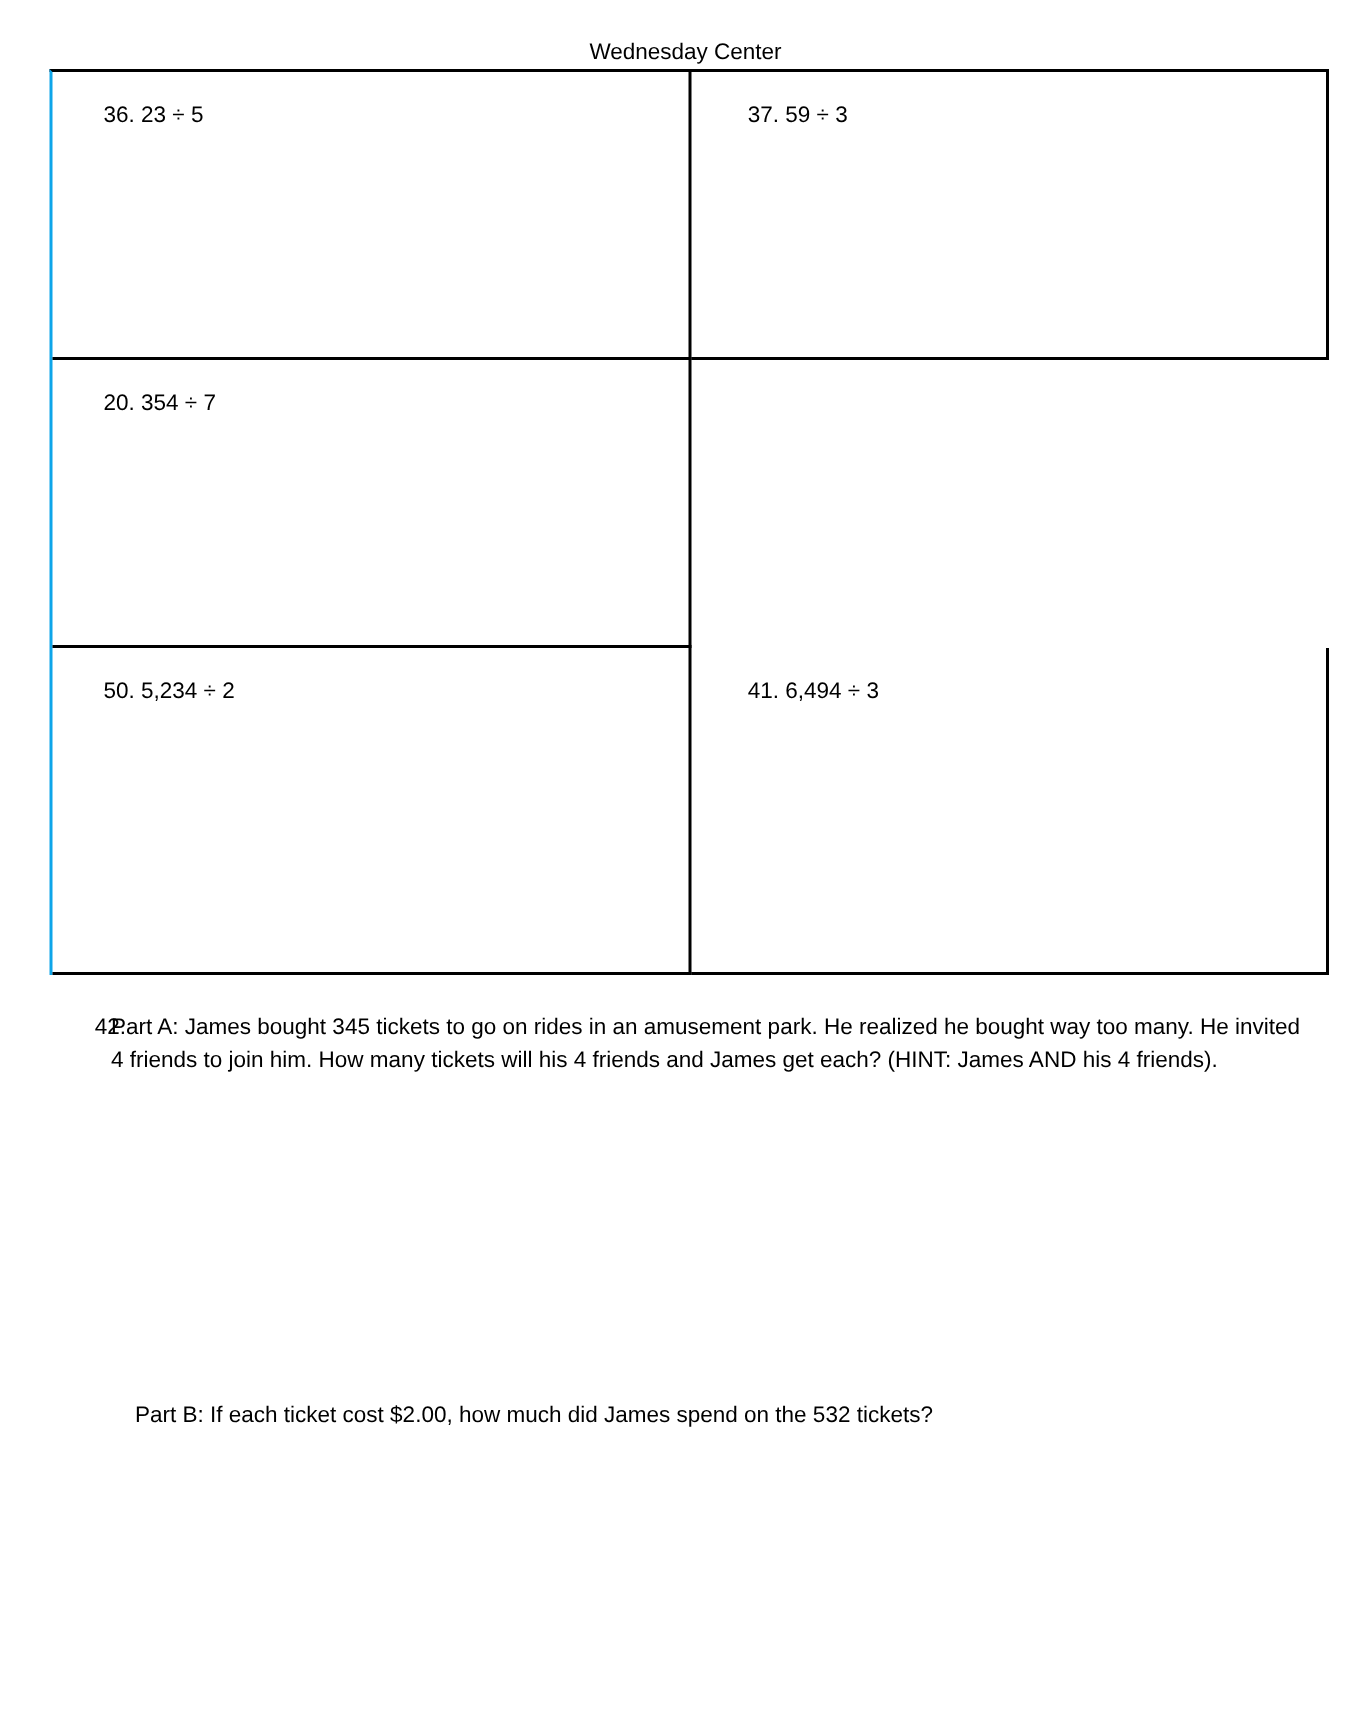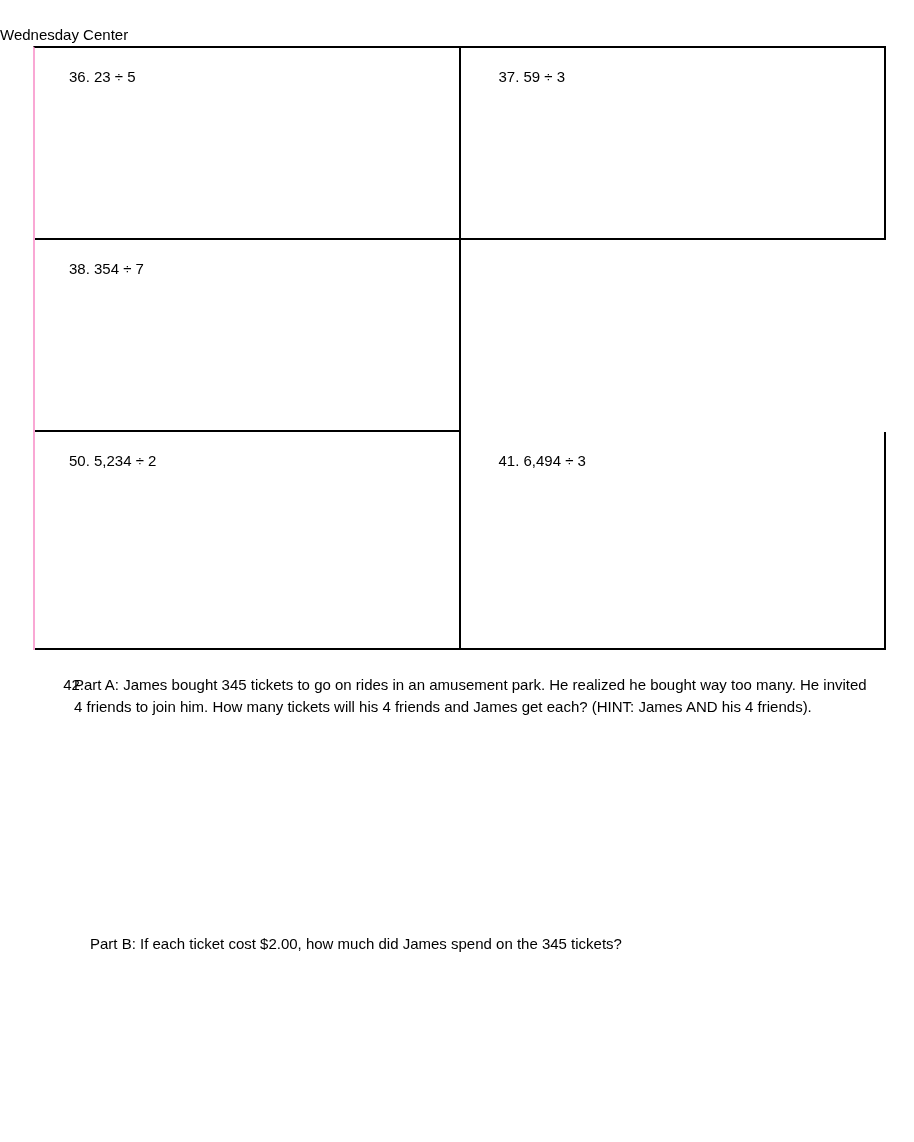--- a/index.html
+++ b/index.html
@@ -18,30 +18,31 @@
   .page {
     position: relative;
     width: 914px;
     height: 1142px;
   }
   .worksheet-title {
     position: absolute;
     top: 26px;
     left: 0;
     width: 914px;
+    text-align: center;
     font-size: 15px;
     line-height: 18px;
   }
   .grid {
     position: absolute;
     top: 46px;
     left: 33px;
     width: 853px;
     border-top: 2px solid #000;
-    border-left: 2px solid #f9a8d4;
+    border-left: 2px solid #0ea5e9;
     box-sizing: border-box;
   }
   .grid-row {
     display: flex;
     width: 100%;
   }
   .grid-cell {
     box-sizing: border-box;
     border-right: 2px solid #000;
     border-bottom: 2px solid #000;
@@ -104,35 +105,35 @@
       <div class="grid-cell">
         <span class="problem">36. 23 ÷ 5</span>
       </div>
       <div class="grid-cell">
         <span class="problem">37. 59 ÷ 3</span>
       </div>
     </div>
 
     <div class="grid-row row-2">
       <div class="grid-cell">
-        <span class="problem">38. 354 ÷ 7</span>
+        <span class="problem">20. 354 ÷ 7</span>
       </div>
     </div>
 
     <div class="grid-row row-3">
       <div class="grid-cell">
         <span class="problem">50. 5,234 ÷ 2</span>
       </div>
       <div class="grid-cell">
         <span class="problem">41. 6,494 ÷ 3</span>
       </div>
     </div>
 
   </div>
 
   <div class="word-problem">
     <span class="wp-number">42.</span>
     <span class="wp-body">Part A: James bought 345 tickets to go on rides in an amusement park. He realized he bought way too many. He invited 4 friends to join him. How many tickets will his 4 friends and James get each? (HINT: James AND his 4 friends).</span>
   </div>
 
-  <div class="part-b">Part B: If each ticket cost $2.00, how much did James spend on the 345 tickets?</div>
+  <div class="part-b">Part B: If each ticket cost $2.00, how much did James spend on the 532 tickets?</div>
 
 </div>
 
 </body></html>

